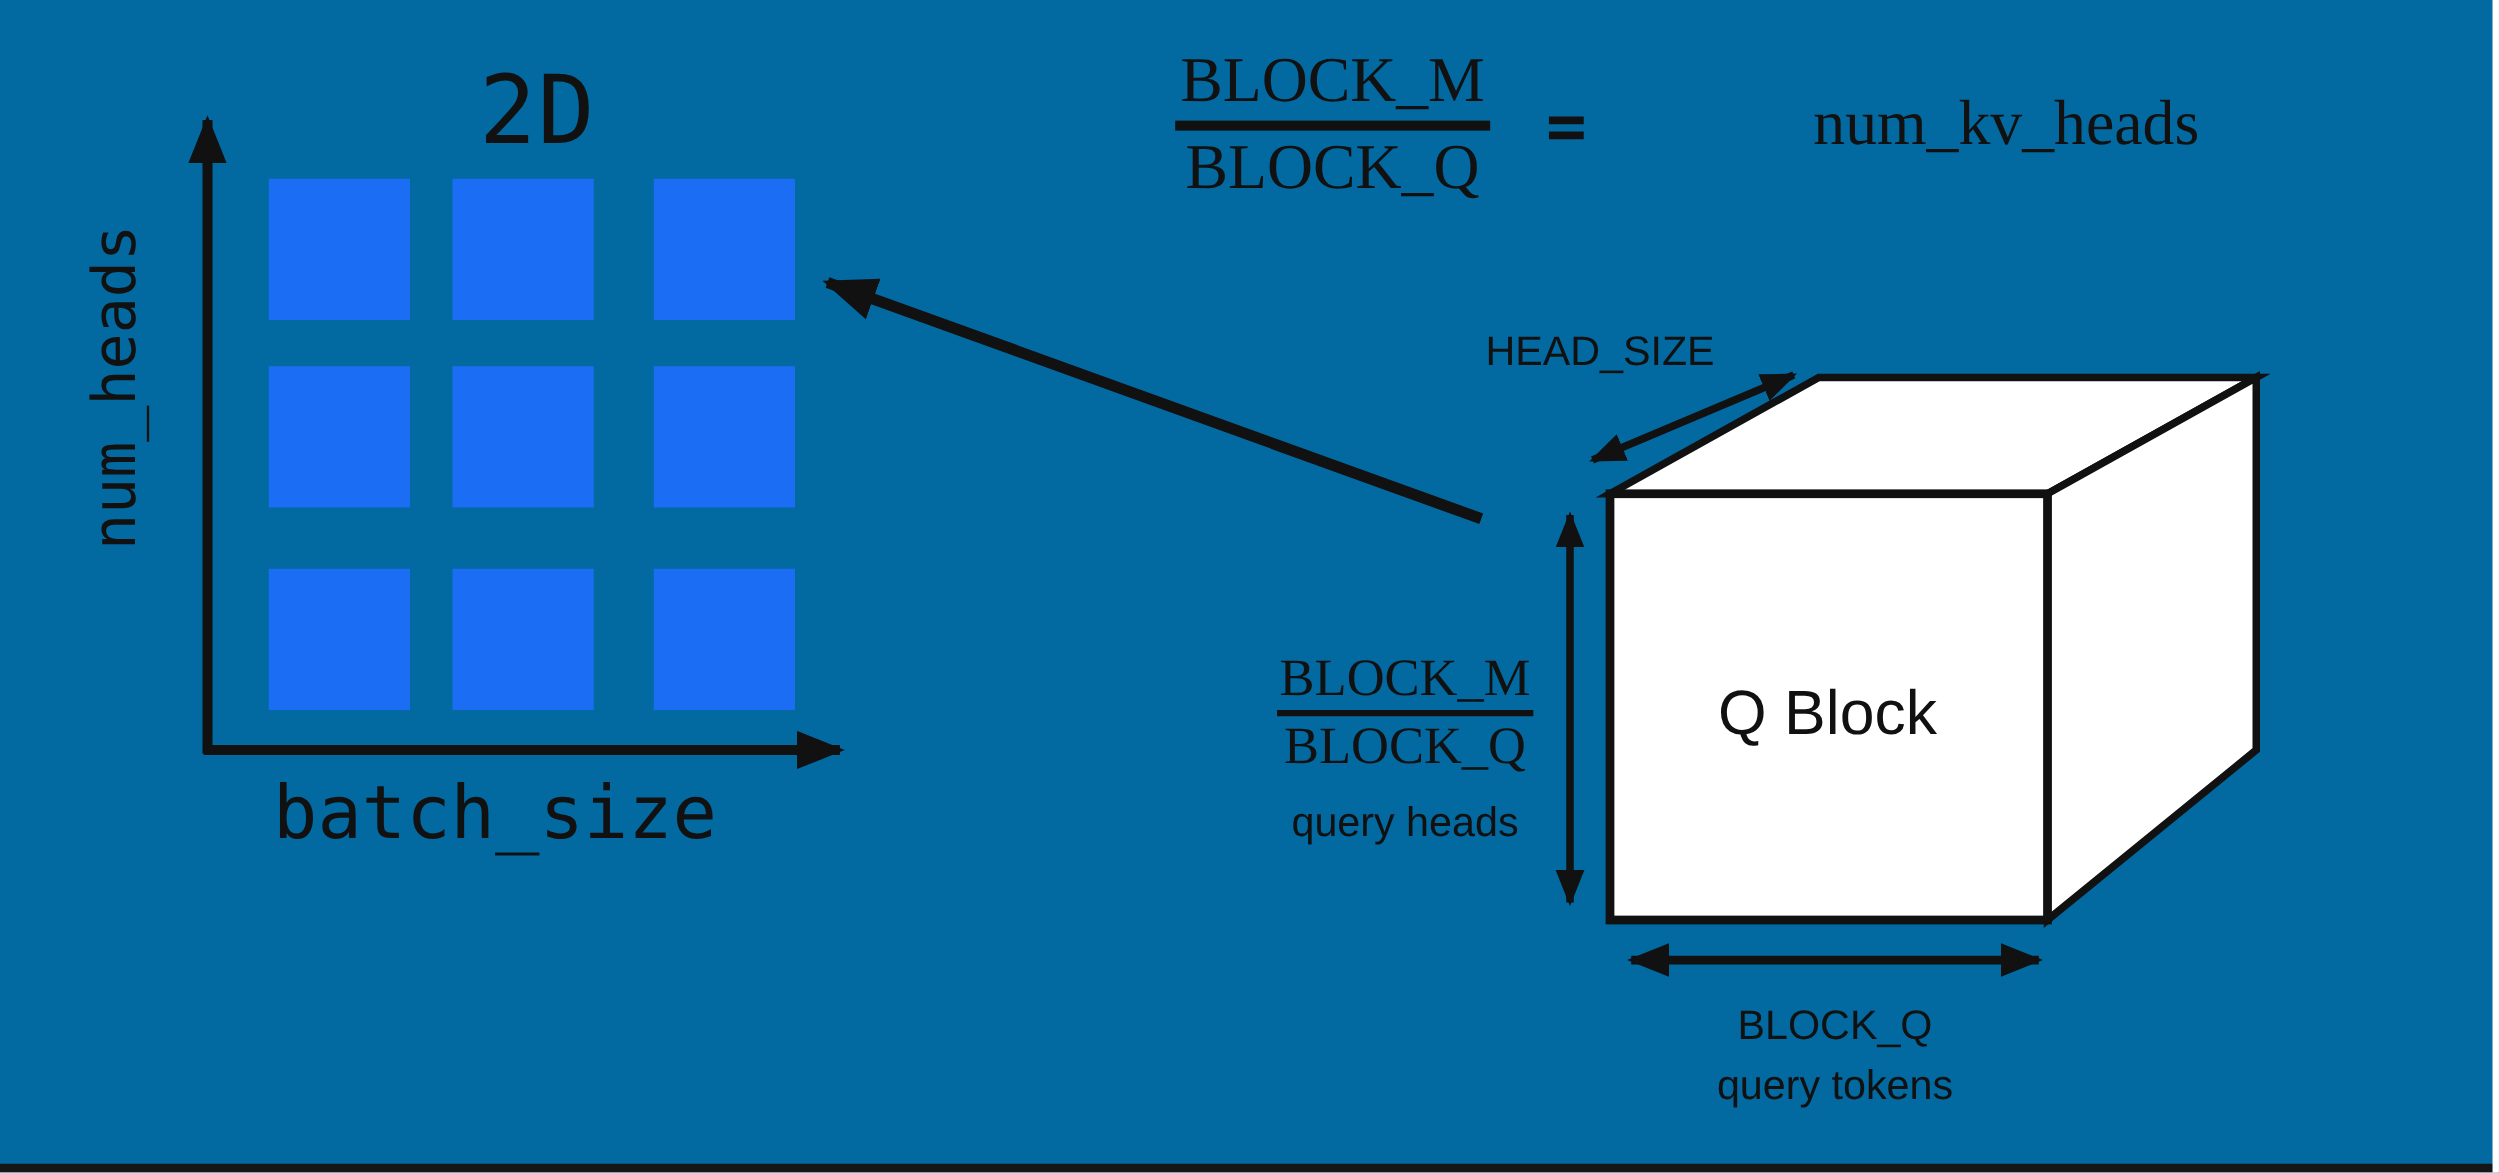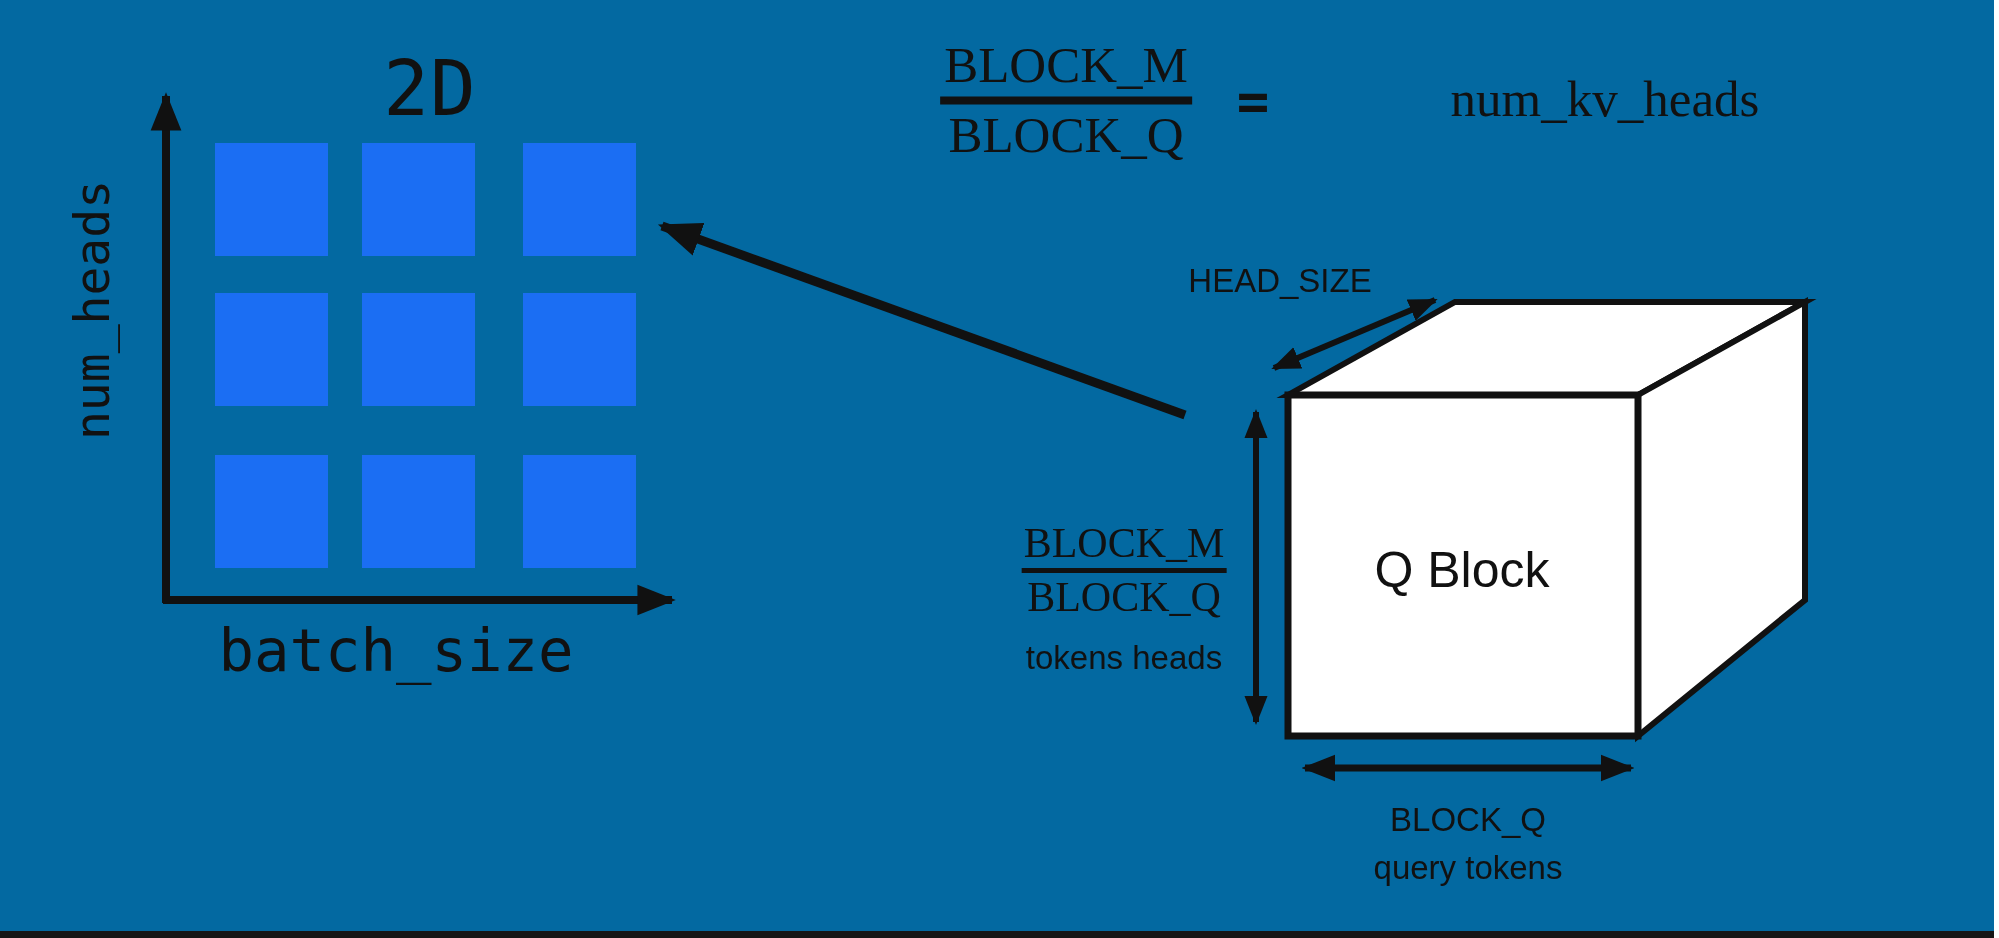--- a/index.html
+++ b/index.html
@@ -81,21 +81,21 @@
   </div>
 
   <div class="abs sans lbl" style="left:1280px;top:281px;">
     <div>HEAD_SIZE</div>
   </div>
 
   <div class="abs serif frac cube-frac" style="left:1124px;top:570px;">
     <span class="num">BLOCK_M</span>
     <span class="den">BLOCK_Q</span>
   </div>
-  <div class="abs sans lbl" style="left:1124px;top:658px;">tokens heads</div>
+  <div class="abs sans lbl" style="left:1124px;top:658px;">query heads</div>
 
   <div class="abs sans qblock" style="left:1462px;top:570px;">Q Block</div>
 
   <div class="abs sans lbl" style="left:1468px;top:820px;">BLOCK_Q</div>
   <div class="abs sans lbl" style="left:1468px;top:868px;">query tokens</div>
 
   <div id="bottom-bar" style="background: rgb(22, 22, 22);"></div>
 </div>
 
 </body></html>

